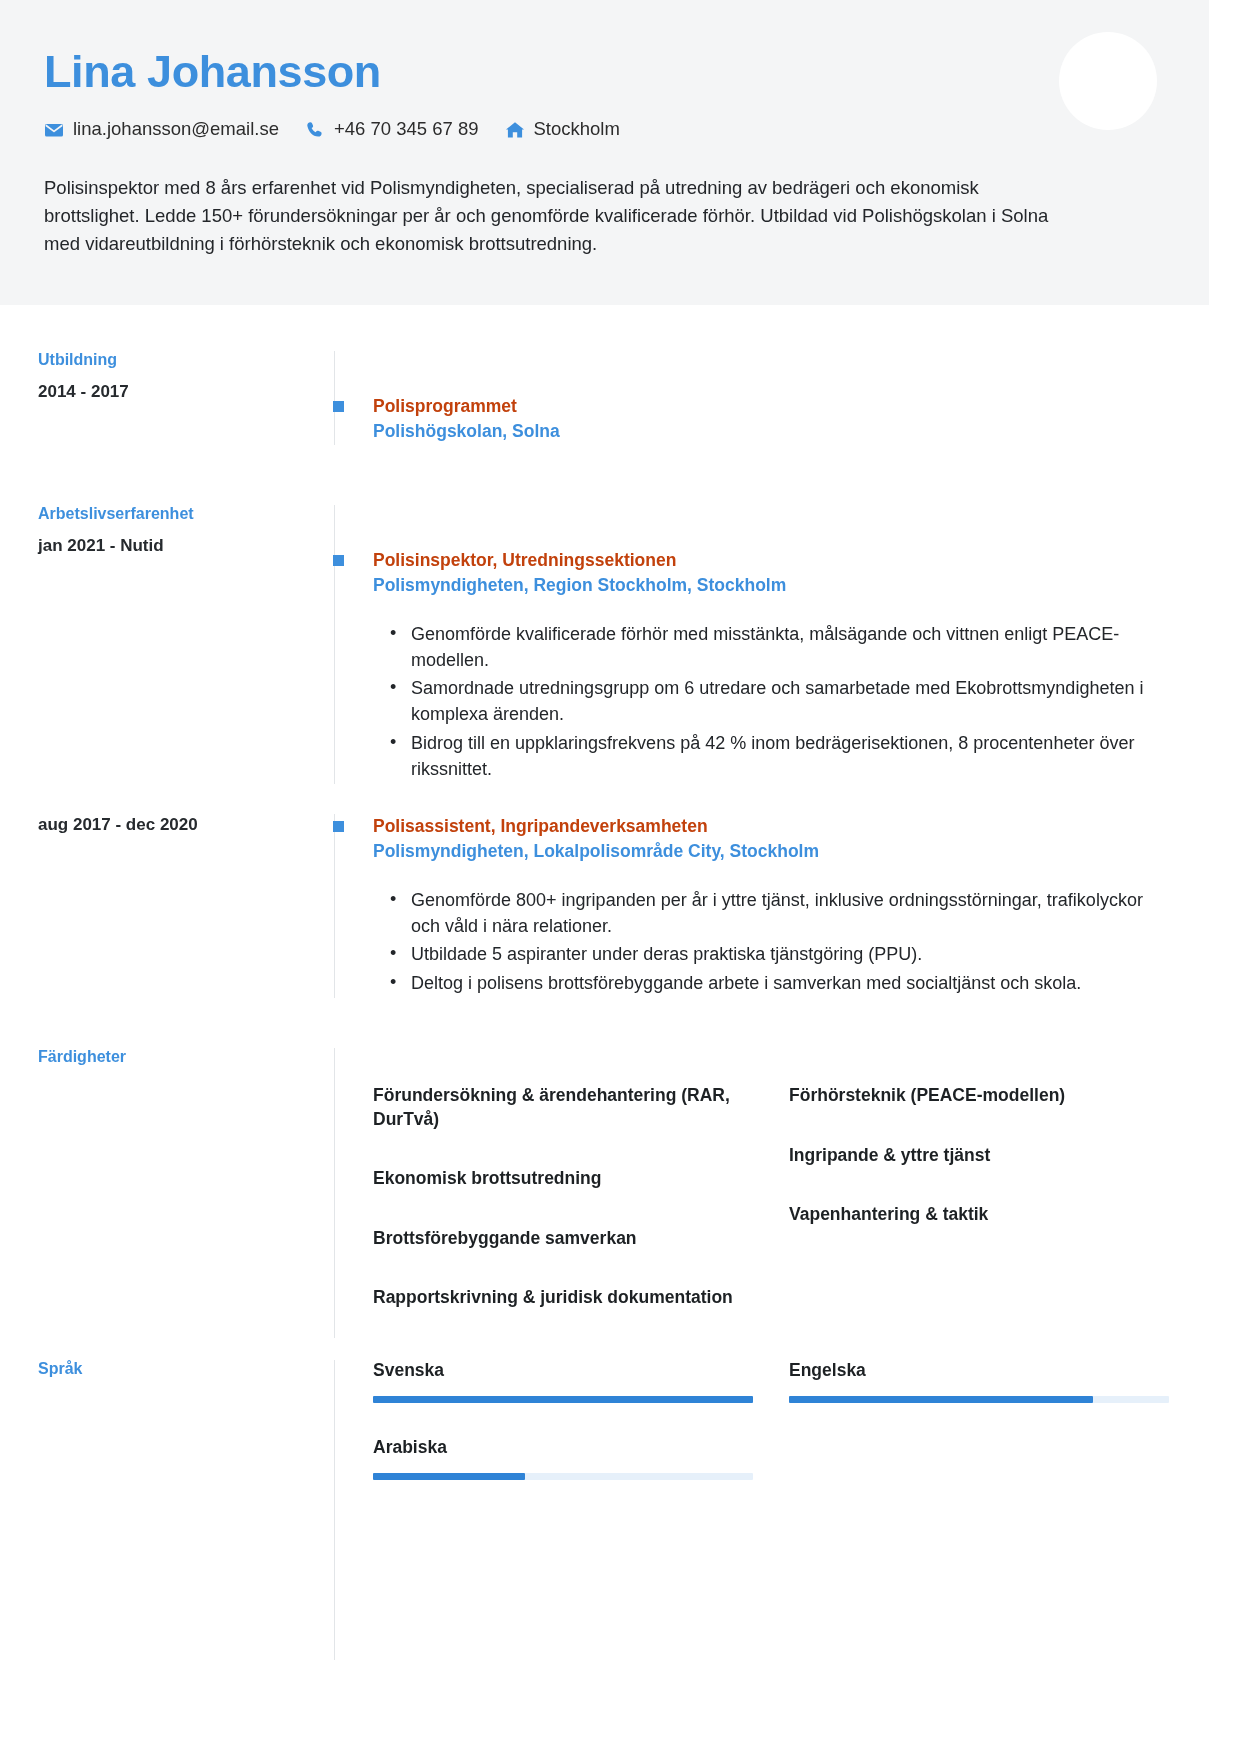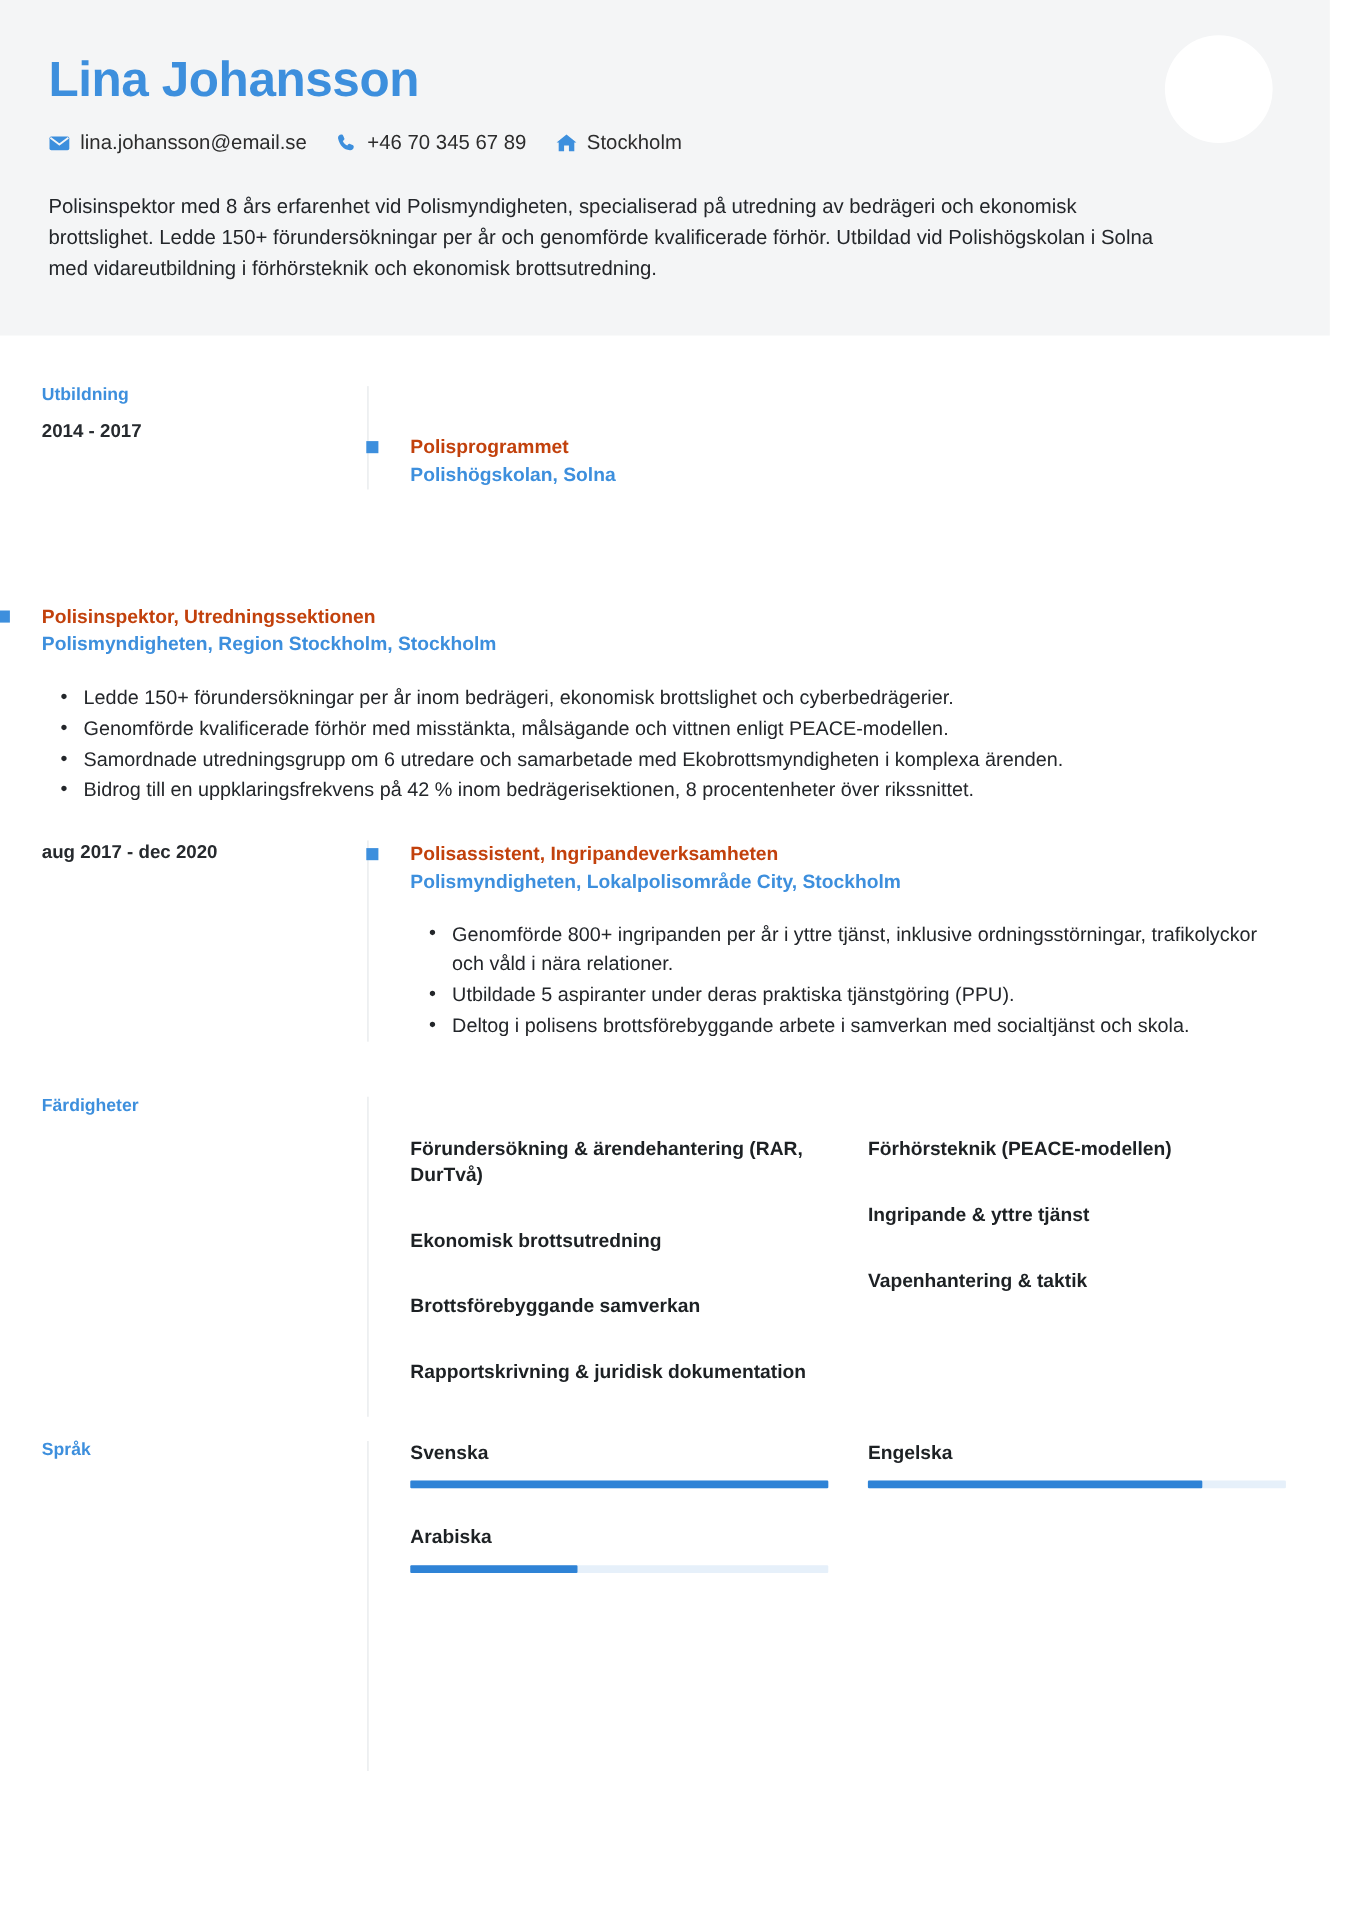--- a/index.html
+++ b/index.html
@@ -224,28 +224,31 @@
       <div style="height:43px;"></div>
       <div class="entry">
         <span class="bullet-sq"></span>
         <div class="entry-title">Polisprogrammet</div>
         <div class="entry-org">Polishögskolan, Solna</div>
       </div>
     </div>
   </div>
 
   <div class="row" style="padding-top:60px;">
+    <div class="row-left" style="border-right:1px solid #e2e5e8;">
+      <div class="sec-title">Arbetslivserfarenhet</div>
+      <div class="date-line">jan 2021 - Nutid</div>
+    </div>
     <div class="row-right">
       <div style="height:43px;"></div>
       <div class="entry">
         <span class="bullet-sq"></span>
         <div class="entry-title">Polisinspektor, Utredningssektionen</div>
         <div class="entry-org">Polismyndigheten, Region Stockholm, Stockholm</div>
         <ul class="bullets">
-          <li>Ledde 150+ förundersökningar per år inom bedrägeri, ekonomisk brottslighet och cyberbedrägerier.</li>
           <li>Genomförde kvalificerade förhör med misstänkta, målsägande och vittnen enligt PEACE-modellen.</li>
           <li>Samordnade utredningsgrupp om 6 utredare och samarbetade med Ekobrottsmyndigheten i komplexa ärenden.</li>
           <li>Bidrog till en uppklaringsfrekvens på 42 % inom bedrägerisektionen, 8 procentenheter över rikssnittet.</li>
         </ul>
       </div>
     </div>
   </div>
 
   <div class="row" style="padding-top:30px;">
     <div class="row-left" style="border-right:1px solid #e2e5e8;">

